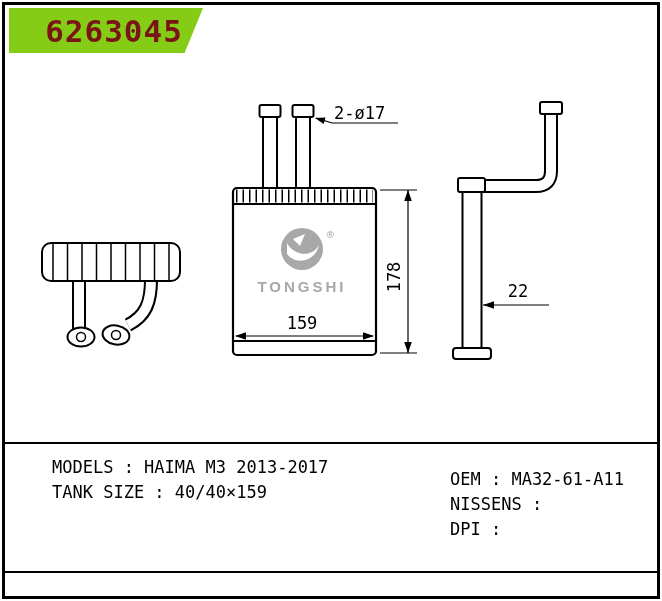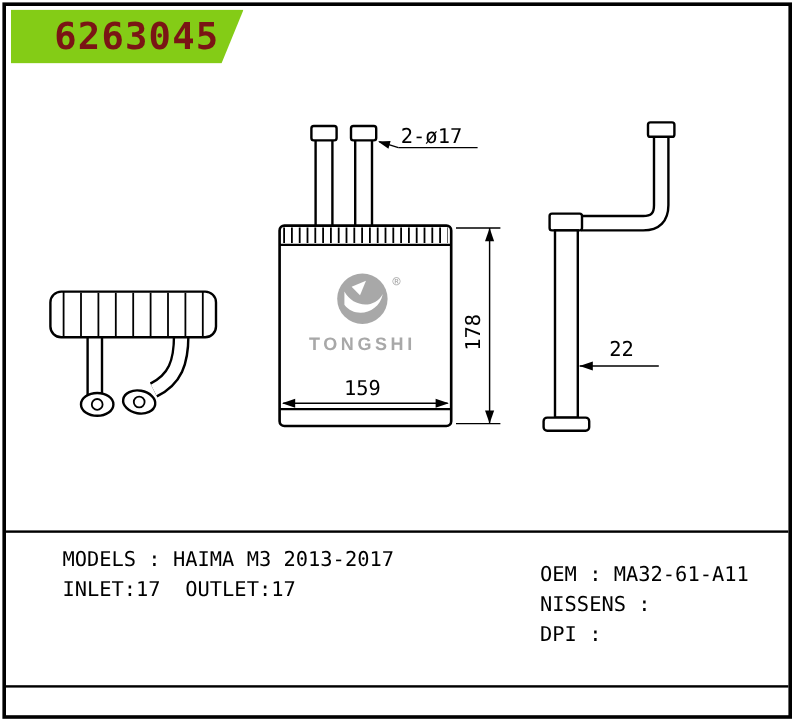--- a/index.html
+++ b/index.html
@@ -148,21 +148,21 @@
         <polygon points="483,305 494,301.3 494,308.7" fill="#000"></polygon>
       </g>
     </g>
   </svg>
 
   <div class="divider top"></div>
   <div class="divider bottom"></div>
 
   <div class="specs-left">
     <p class="spec-line">MODELS : HAIMA M3 2013-2017</p>
-    <p class="spec-line">INLET:17  OUTLET:17</p>
+    <p class="spec-line">TANK SIZE : 40/40×159</p>
   </div>
 
   <div class="specs-right">
     <p class="spec-line">OEM : MA32-61-A11</p>
     <p class="spec-line">NISSENS : </p>
     <p class="spec-line">DPI : </p>
   </div>
 
 </div>
 

